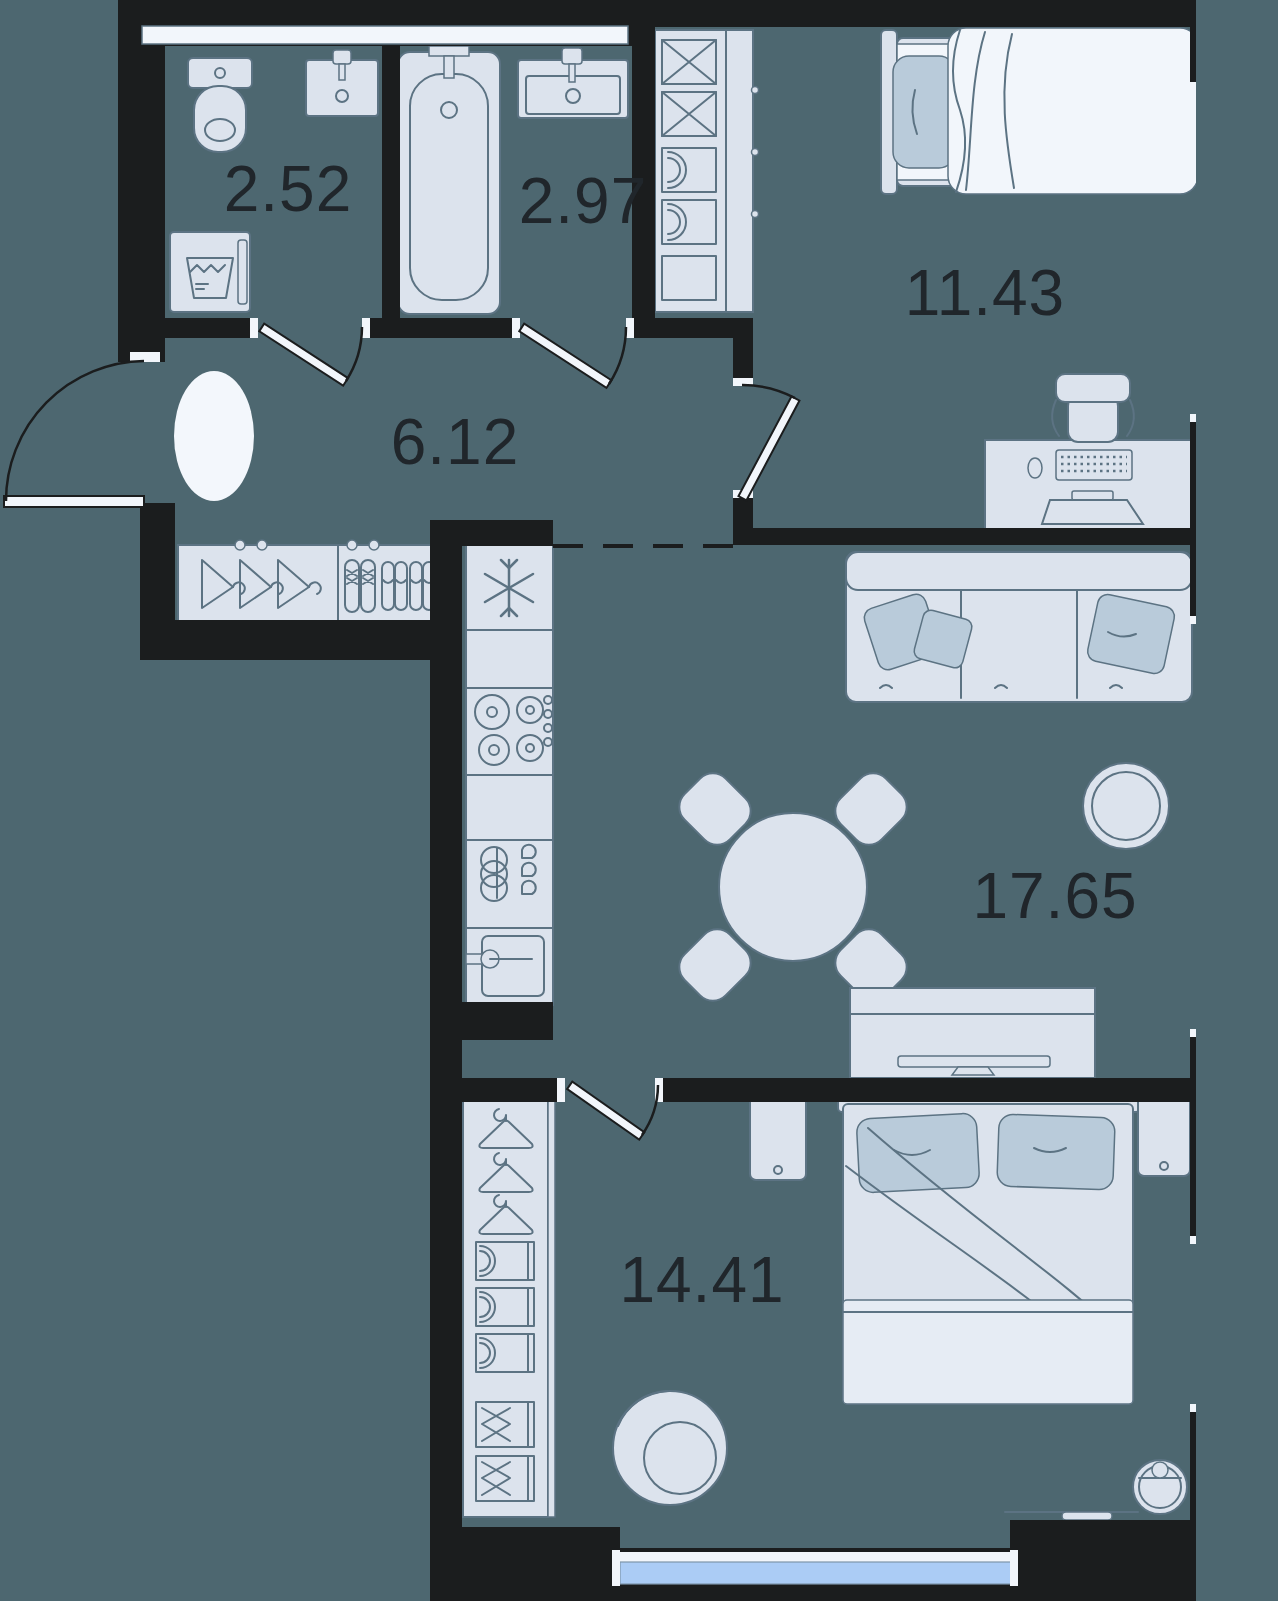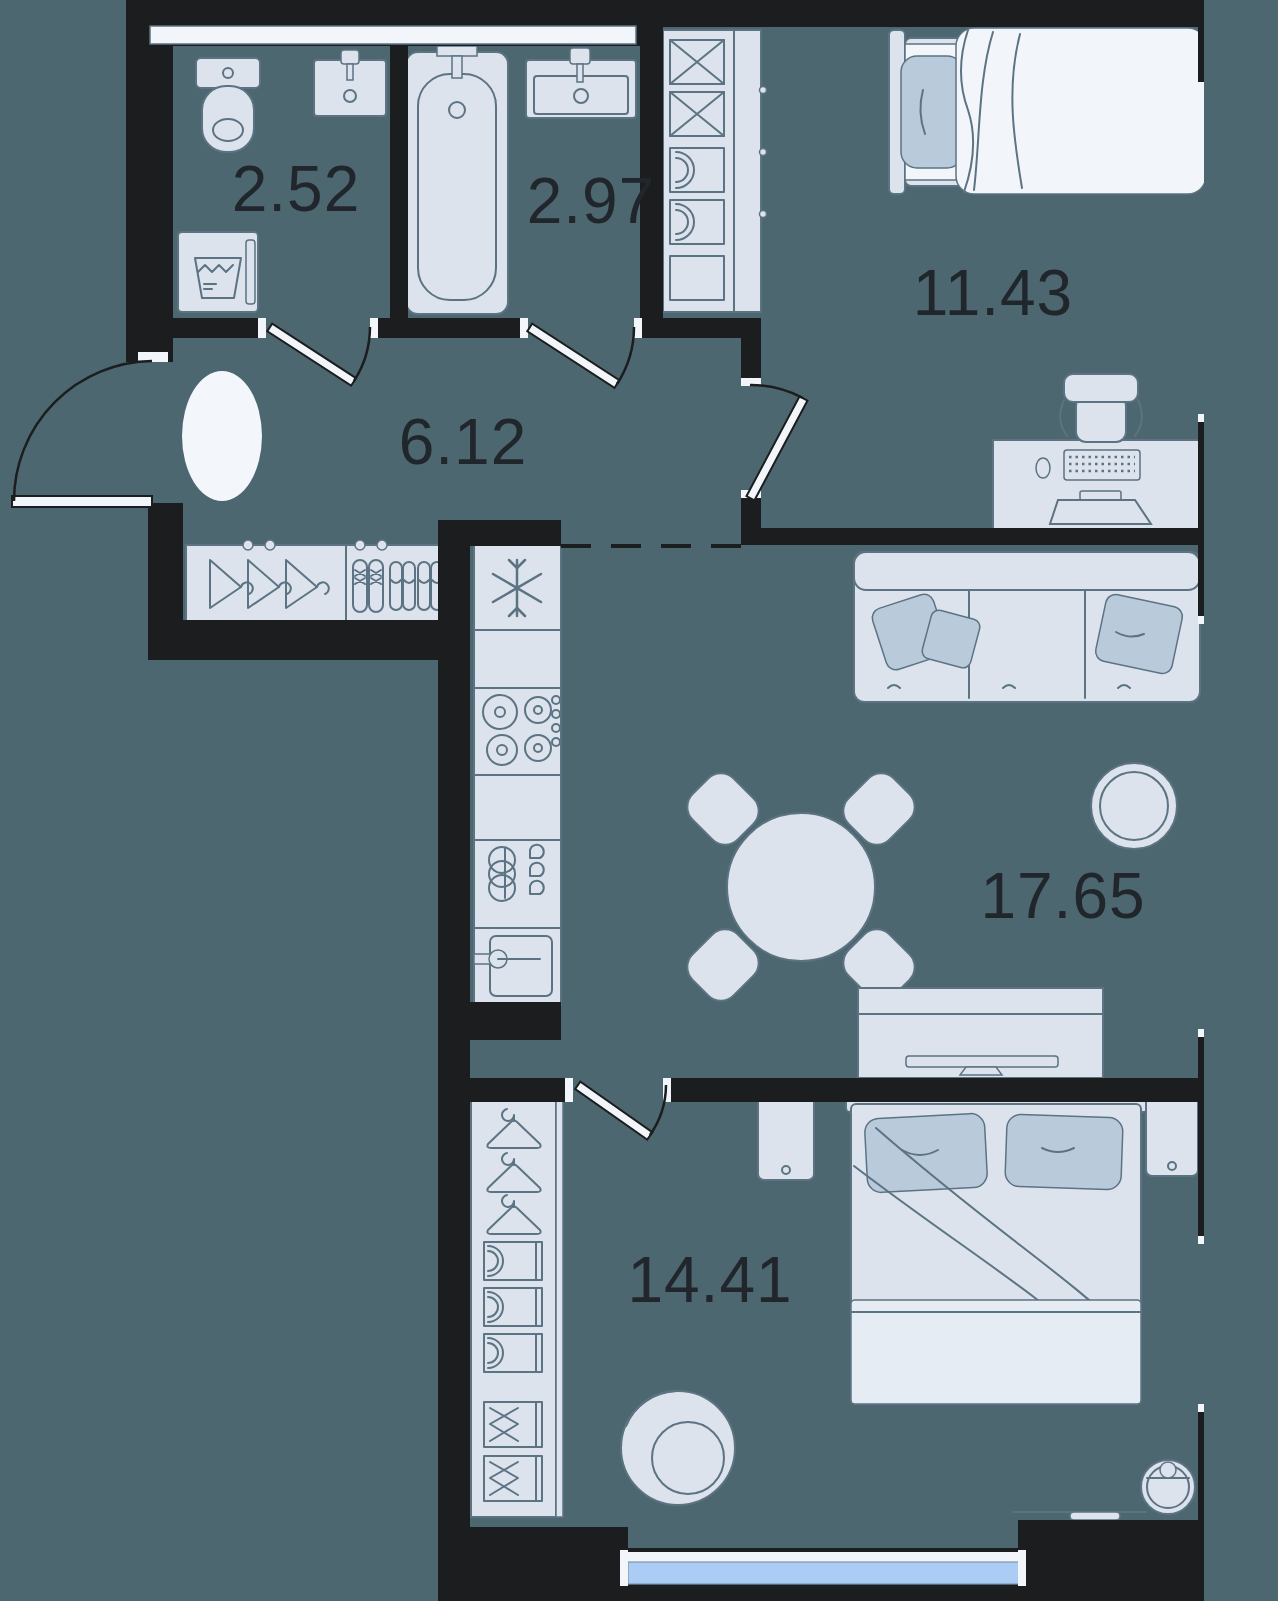--- a/index.html
+++ b/index.html
@@ -6,21 +6,21 @@
     --floor:#4d6770;
     --wall:#1b1d1e;
     --furniture-fill:#dce3ed;
     --furniture-stroke:#5c7383;
     --textile-accent:#b9cbda;
     --window-glass:#abccf5;
     --highlight-white:#f2f6fb;
     --label-text:#20262b;
   }
   html,body{margin:0;padding:0;background:var(--floor);}
-  .stage{position:relative;width:1196px;height:1601px;background:var(--floor);overflow:hidden;margin-left:8px;}
+  .stage{position:relative;width:1196px;height:1601px;background:var(--floor);overflow:hidden;}
   svg{display:block}
   .wall{fill:var(--wall);}
   .fix{fill:var(--furniture-fill);stroke:var(--furniture-stroke);stroke-width:2;}
   .thin{stroke-width:1.5;}
   .white{fill:var(--highlight-white);stroke:var(--furniture-stroke);stroke-width:1.5;}
   .acc{fill:var(--textile-accent);stroke:var(--furniture-stroke);stroke-width:1.5;}
   .ln{fill:none;stroke:var(--furniture-stroke);stroke-width:2;stroke-linecap:round;stroke-linejoin:round;}
   .arc{fill:none;stroke:var(--wall);stroke-width:2.5;}
   .leaf{fill:var(--highlight-white);stroke:var(--wall);stroke-width:2;}
   .glass{fill:var(--window-glass);stroke:#7e95aa;stroke-width:1.2;}

